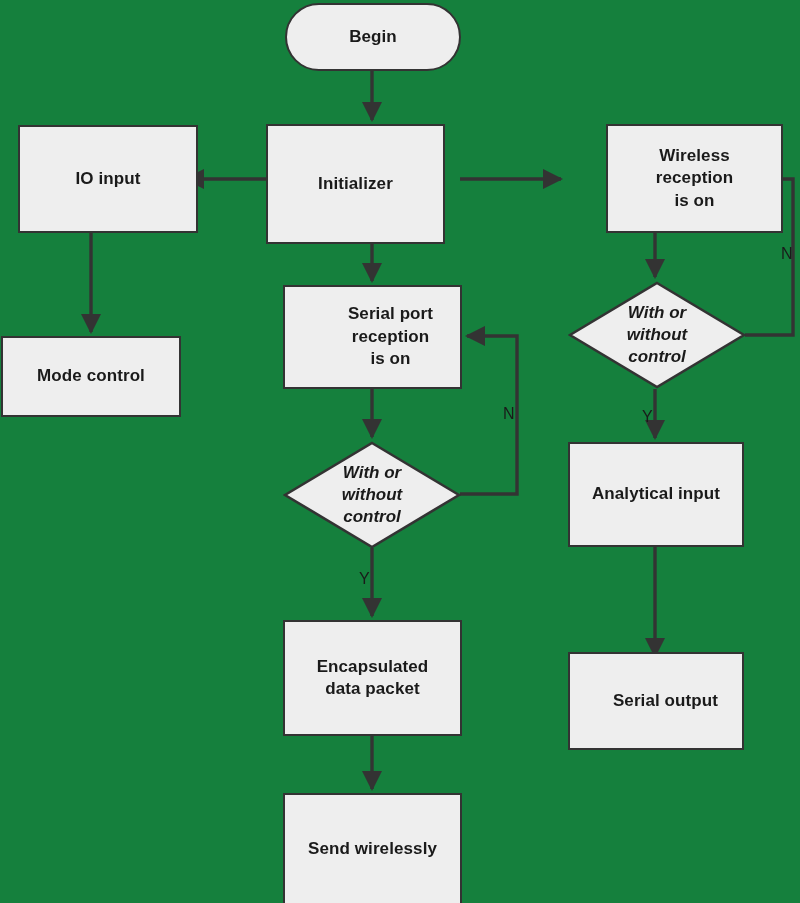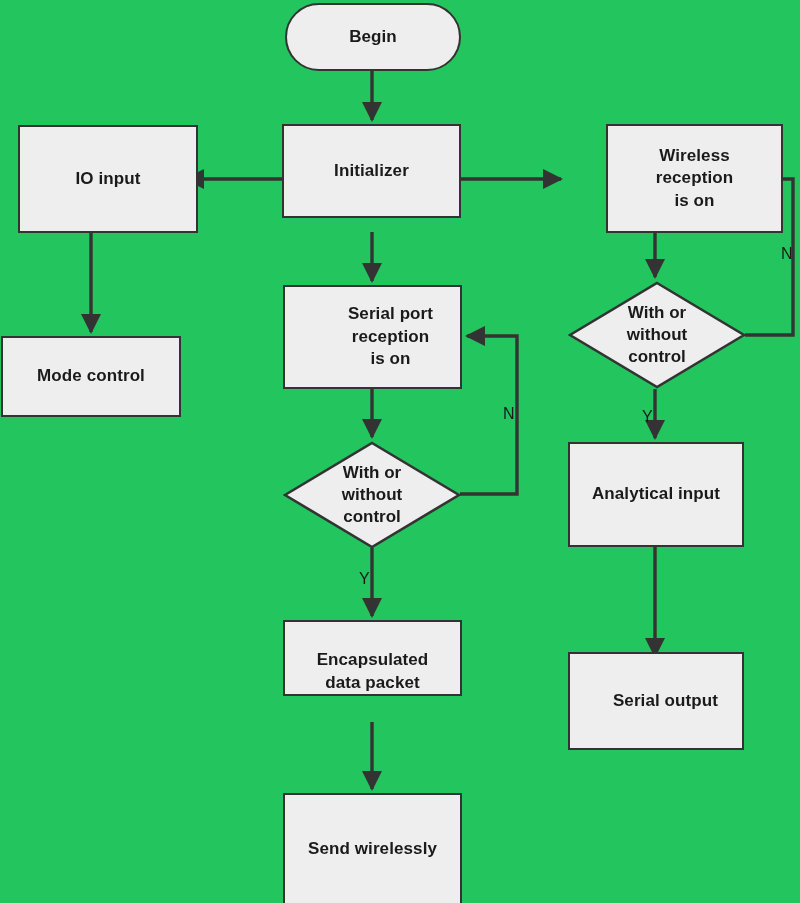--- a/index.html
+++ b/index.html
@@ -7,21 +7,21 @@
     padding: 0;
     background: #ffffff;
   }
   body {
     font-family: "Liberation Sans", sans-serif;
   }
   #canvas {
     position: relative;
     width: 800px;
     height: 903px;
-    background: #22c55e;
+    background: #15803d;
     overflow: hidden;
   }
   #wires {
     position: absolute;
     left: 0;
     top: 0;
     width: 800px;
     height: 903px;
     pointer-events: none;
   }
@@ -65,20 +65,21 @@
     height: 100%;
     display: flex;
     align-items: center;
     justify-content: center;
     text-align: center;
     font-weight: bold;
     font-size: 17px;
     line-height: 1.3;
     color: #1a1a1a;
     white-space: pre-line;
+    font-style: italic;
   }
   .edge-label {
     position: absolute;
     font-size: 16px;
     font-weight: normal;
     color: #1a1a1a;
     z-index: 3;
     font-family: "Liberation Sans", sans-serif;
   }
 </style>
@@ -120,21 +121,21 @@
       <line x1="655" y1="389" x2="655" y2="438" marker-end="url(#arrow)"></line>
 
       <line x1="655" y1="547" x2="655" y2="656" marker-end="url(#arrow)"></line>
     </g>
   </svg>
 
   <div class="node terminal" style="left:285px; top:3px; width:176px; height:68px;">
     <span class="label">Begin</span>
   </div>
 
-  <div class="node" style="left:282px; top:124px; width:179px; height:94px;">
+  <div class="node" style="left:266px; top:124px; width:179px; height:120px;">
     <span class="label">Initializer</span>
   </div>
 
   <div class="node" style="left:18px; top:125px; width:180px; height:108px;">
     <span class="label">IO input</span>
   </div>
 
   <div class="node" style="left:1px; top:336px; width:180px; height:81px;">
     <span class="label">Mode control</span>
   </div>
@@ -166,21 +167,21 @@
     </svg>
     <span class="label">With or
 without
 control</span>
   </div>
 
   <div class="node" style="left:568px; top:442px; width:176px; height:105px;">
     <span class="label">Analytical input</span>
   </div>
 
-  <div class="node" style="left:283px; top:620px; width:179px; height:76px;align-items:flex-end;">
+  <div class="node" style="left:283px; top:620px; width:179px; height:116px;">
     <span class="label">Encapsulated
 data packet</span>
   </div>
 
   <div class="node" style="left:568px; top:652px; width:176px; height:98px;padding-left:19px;">
     <span class="label">Serial output</span>
   </div>
 
   <div class="node" style="left:283px; top:793px; width:179px; height:112px;">
     <span class="label">Send wirelessly</span>

